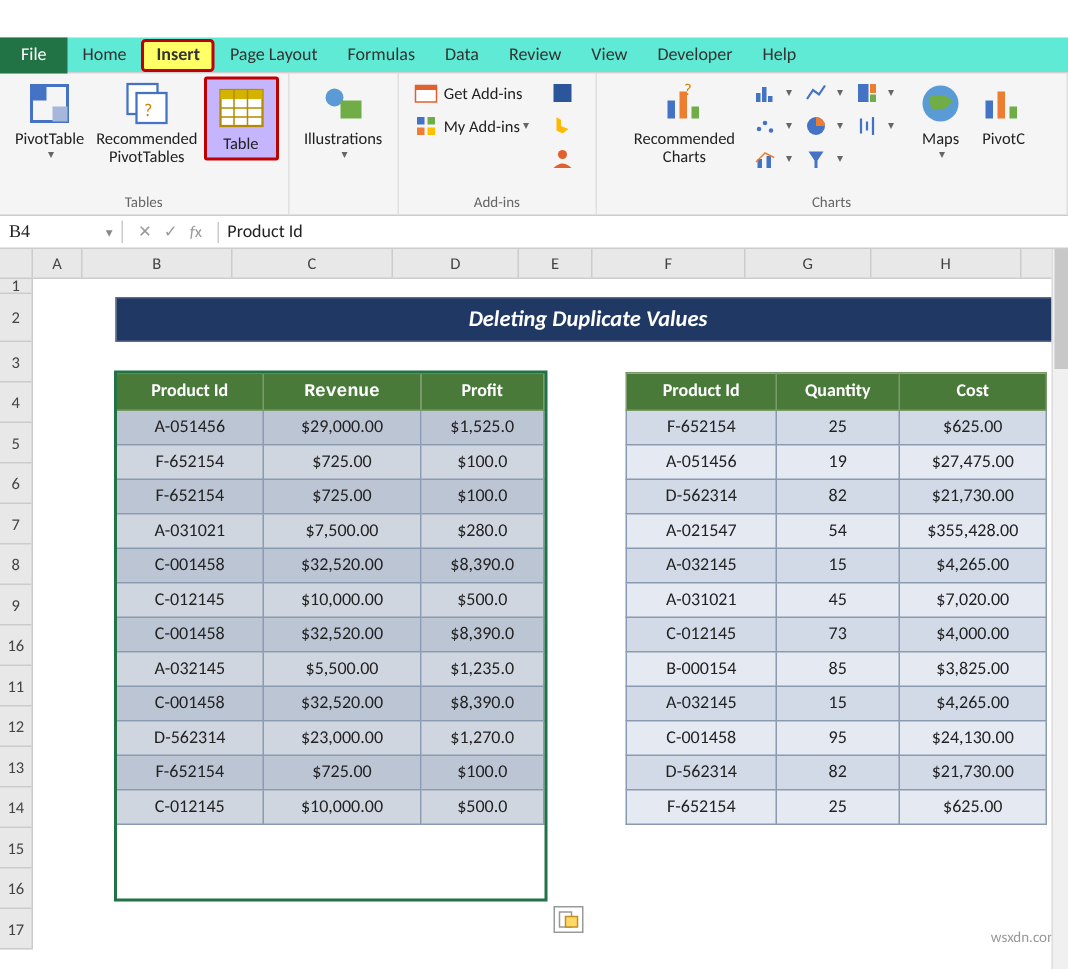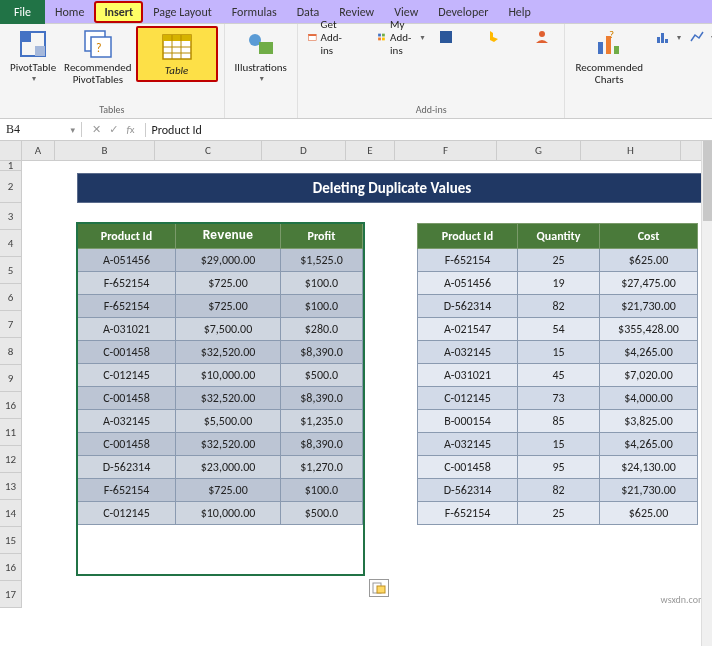--- a/index.html
+++ b/index.html
@@ -1,34 +1,34 @@
 <!DOCTYPE html>
 <html><head>
 <meta charset="utf-8">
 <style>
 * { box-sizing: border-box; margin: 0; padding: 0; font-family: "Segoe UI", Calibri, sans-serif; }
 body { background: #fff; width: 712px; height: 646px; overflow: hidden; font-size: 12px; color: #222; }
 
 
-.tabs { display: flex; align-items: center; height: 24px; border-bottom: 1px solid #d0d0d0; background: #c4b5fd; }
+.tabs { display: flex; align-items: center; height: 24px; border-bottom: 1px solid #d0d0d0; background: #5eead4; margin-top: 25px; }
 .file-tab { background: #217346; color: #fff; padding: 0 14px; height: 24px; display: flex; align-items: center; font-size: 12px; }
 .tab { padding: 0 10px; height: 24px; display: flex; align-items: center; font-size: 12px; color: #333; cursor: pointer; }
 .tab.highlighted { background: #ffff66; border: 2px solid #c00000; border-radius: 3px; height: 22px; padding: 0 8px; font-weight: 600; }
 
 
 .ribbon { display: flex; background: #f5f5f5; border-bottom: 1px solid #ccc; height: 95px; }
 .group { display: flex; flex-direction: column; align-items: center; border-right: 1px solid #e0e0e0; padding: 2px 6px 0; }
 .group-body { display: flex; align-items: flex-start; flex: 1; }
 .group-label { font-size: 10px; color: #666; padding: 2px 0; }
 .big-btn { display: flex; flex-direction: column; align-items: center; justify-content: flex-start; padding: 2px 4px; cursor: pointer; text-align: center; font-size: 11px; line-height: 1.1; min-width: 42px; }
 .big-btn .icon { width: 32px; height: 32px; margin-bottom: 2px; display: flex; align-items: center; justify-content: center; }
 .small-btn { display: flex; align-items: center; padding: 2px 4px; cursor: pointer; font-size: 11px; height: 22px; }
 .small-btn .icon { width: 16px; height: 16px; margin-right: 4px; }
-.small-col { display: flex; flex-direction: row; justify-content: flex-start; gap: 20px; }
-.table-highlight { background: #fde047; border: 2px solid #c00000; border-radius: 2px; padding: 1px 18px; font-style: italic; }
+.small-col { display: flex; flex-direction: column; justify-content: flex-start; }
+.table-highlight { background: #c4b5fd; border: 2px solid #c00000; border-radius: 2px; padding: 1px 2px; }
 .drop::after { content: "▾"; font-size: 8px; margin-left: 2px; color: #666; }
 
 
 .fbar { display: flex; align-items: center; height: 22px; border-bottom: 1px solid #ccc; background: #fff; }
 .name-box { width: 82px; border-right: 1px solid #ccc; padding: 0 6px; font-size: 12px; display: flex; align-items: center; justify-content: space-between; font-family: Liberation Serif, serif; }
 .name-box::after { content: "▾"; font-size: 9px; color: #888; }
 .fbar-btns { display: flex; align-items: center; padding: 0 6px; color: #999; }
 .fbar-btns span { margin: 0 4px; font-size: 11px; }
 .formula-input { flex: 1; padding: 0 6px; font-size: 12px; border-left: 1px solid #ccc; }
 
@@ -36,21 +36,21 @@
 .sheet { position: relative; }
 .col-headers { display: flex; height: 20px; background: #e8e8e8; border-bottom: 1px solid #ccc; }
 .col-h { border-right: 1px solid #ccc; text-align: center; font-size: 11px; color: #444; line-height: 20px; }
 .row-area { display: flex; }
 .row-headers { display: flex; flex-direction: column; width: 22px; background: #e8e8e8; border-right: 1px solid #ccc; }
 .row-h { height: 27px; border-bottom: 1px solid #ccc; text-align: center; font-size: 11px; color: #444; line-height: 27px; }
 .row-h.r1 { height: 10px; line-height: 10px; }
 .row-h.r2 { height: 32px; line-height: 32px; }
 
 
-.title-band { position: absolute; left: 55px; top: 12px; width: 630px; height: 30px; background: #203864; color: #fff; font-weight: 700; font-size: 15px; display: flex; align-items: center; justify-content: center; border: 1px solid #5a6b8c; }
+.title-band { position: absolute; left: 55px; top: 12px; width: 630px; height: 30px; background: #203864; color: #fff; font-weight: 700; font-style: italic; font-size: 15px; display: flex; align-items: center; justify-content: center; border: 1px solid #5a6b8c; }
 
 
 .tbl { position: absolute; border-collapse: collapse; }
 .tbl.left-t { left: 55px; top: 62px; }
 .tbl.right-t { left: 395px; top: 62px; }
 .tbl th { background: #4a7a3a; color: #fff; font-weight: 700; font-size: 12px; padding: 5px 8px; border: 1px solid #7a9a6a; text-align: center; }
 .tbl td { font-size: 12px; padding: 4px 8px; border: 1px solid #8a9ab0; text-align: center; }
 .tbl.left-t td { background: #bcc5d4; }
 .tbl.left-t tr.alt td { background: #cfd6e0; }
 .tbl.right-t td { background: #d2dae8; }

